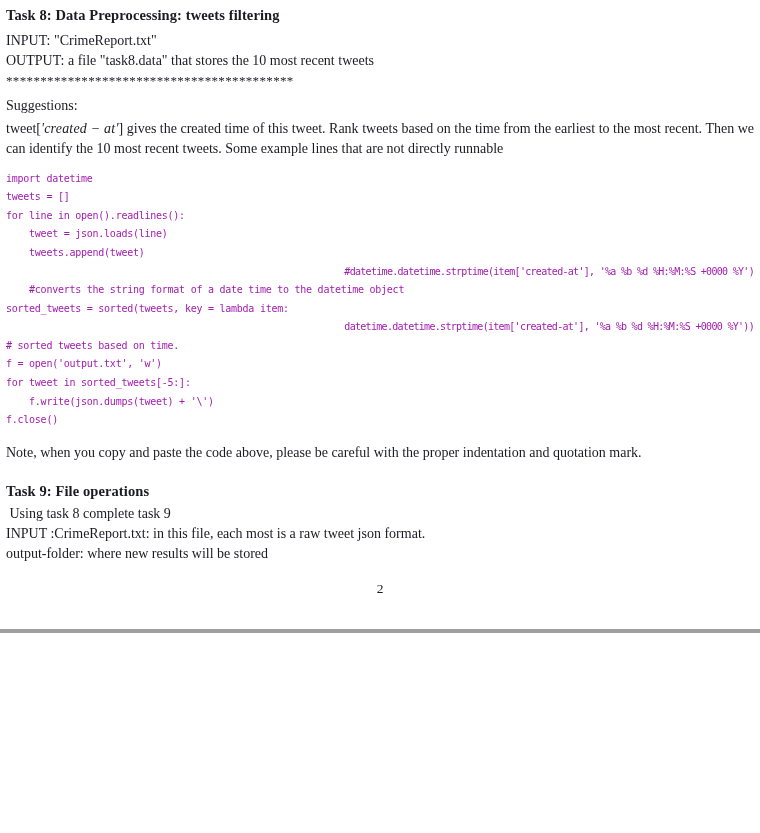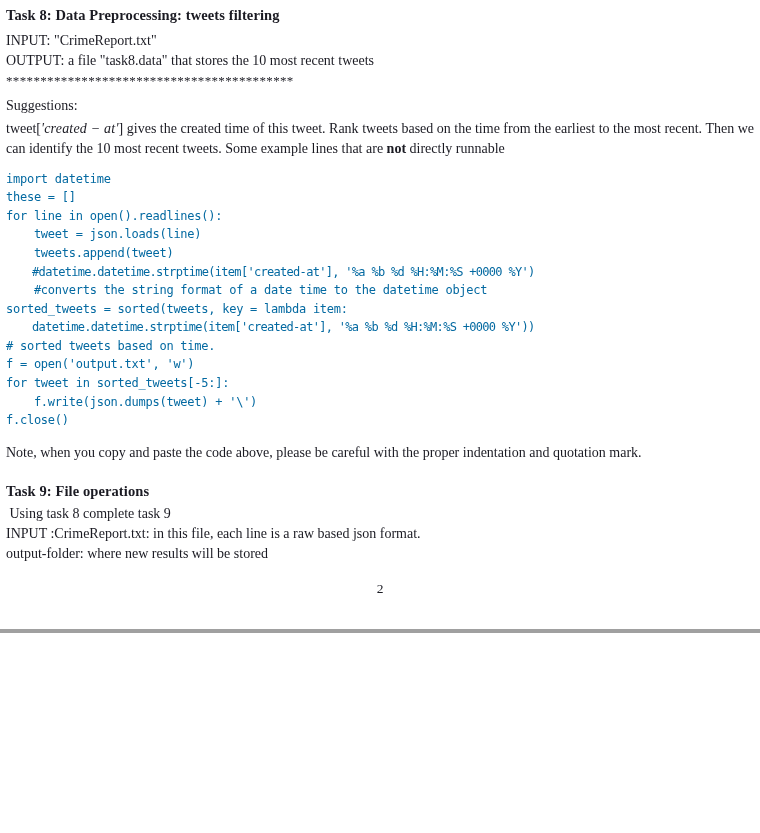--- a/index.html
+++ b/index.html
@@ -57,40 +57,41 @@
   }
 
   
   .para {
     font-size: 14px;
     line-height: 20.4px;
     margin: 0;
     text-align: justify;
     text-justify: inter-word;
   }
-  .para b { font-weight: bold; }
+  .para b { font-weight: normal; }
 
   .mathit {
     font-style: italic;
     font-family: "Liberation Serif", "DejaVu Serif", serif;
     letter-spacing: 0.2px;
   }
 
   
   .code {
     font-family: "DejaVu Sans Mono", "Liberation Mono", monospace;
-    font-size: 12px;
+    font-size: 10px;
     line-height: 18.6px;
     margin: 0;
     white-space: pre;
     letter-spacing: -0.25px;
-    color: #0369a1;
+    color: #a21caf;
   }
   .code.squeeze {
     letter-spacing: -0.7px;
+    text-align: right;
   }
 
   
   .page-number {
     font-size: 13.5px;
     text-align: center;
     margin: 0;
     padding-top: 18px;
   }
 
@@ -126,21 +127,21 @@
   <p class="line">Suggestions:</p>
 
   <div style="height:3px"></div>
 
   <p class="para"><span>tweet[</span><span class="mathit">'created − at'</span><span>] gives the created time of this tweet. Rank tweets based on the time from the earliest to the most recent. Then we can identify the 10 most recent tweets. Some example lines that are </span><b>not</b><span> directly runnable</span></p>
 
   <div class="gap-md"></div>
 
   <div class="code-block">
     <pre class="code">import datetime</pre>
-    <pre class="code">these = []</pre>
+    <pre class="code">tweets = []</pre>
     <pre class="code">for line in open().readlines():</pre>
     <pre class="code">    tweet = json.loads(line)</pre>
     <pre class="code">    tweets.append(tweet)</pre>
     <pre class="code squeeze">    #datetime.datetime.strptime(item['created-at'], '%a %b %d %H:%M:%S +0000 %Y')</pre>
     <pre class="code">    #converts the string format of a date time to the datetime object</pre>
     <pre class="code">sorted_tweets = sorted(tweets, key = lambda item:</pre>
     <pre class="code squeeze">    datetime.datetime.strptime(item['created-at'], '%a %b %d %H:%M:%S +0000 %Y'))</pre>
     <pre class="code"># sorted tweets based on time.</pre>
     <pre class="code">f = open('output.txt', 'w')</pre>
     <pre class="code">for tweet in sorted_tweets[-5:]:</pre>
@@ -154,21 +155,21 @@
 
   <div class="gap-md"></div>
 
   <div class="heading-block-2">
     <h2 class="task-heading">Task 9: File operations</h2>
   </div>
 
   <div style="height:4px"></div>
 
   <p class="line tight"> Using task 8 complete task 9</p>
-  <p class="line tight">INPUT :CrimeReport.txt: in this file, each line is a raw based json format.</p>
+  <p class="line tight">INPUT :CrimeReport.txt: in this file, each most is a raw tweet json format.</p>
   <p class="line tight">output-folder: where new results will be stored</p>
 
 
   <p class="page-number">2</p>
 
 </div>
 
 <div style="height:32px"></div>
 
 <div class="page-break"></div>

